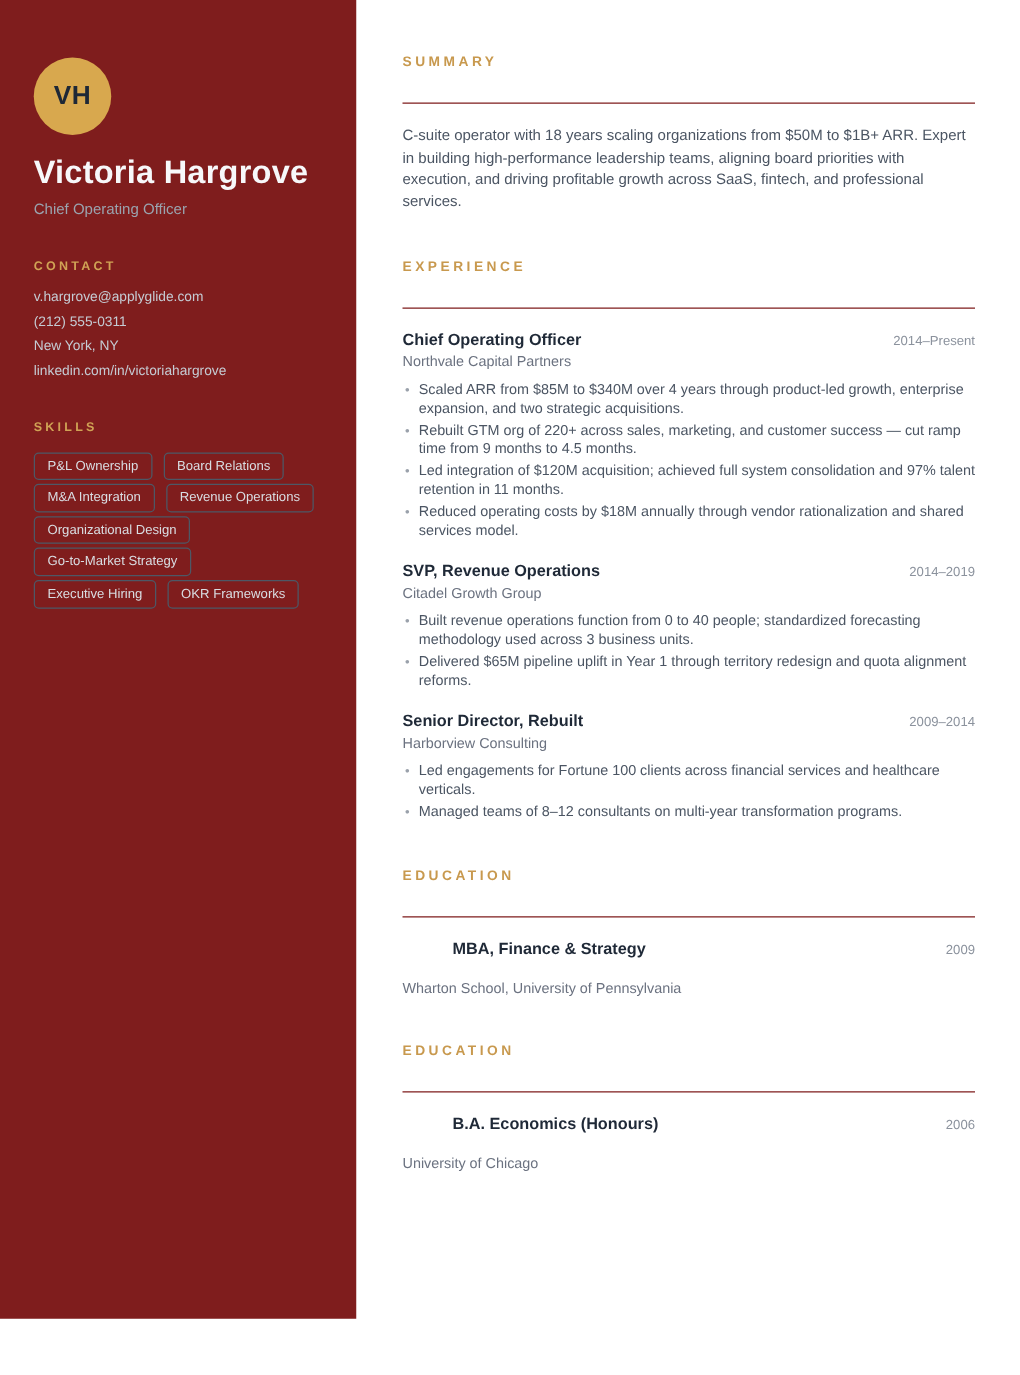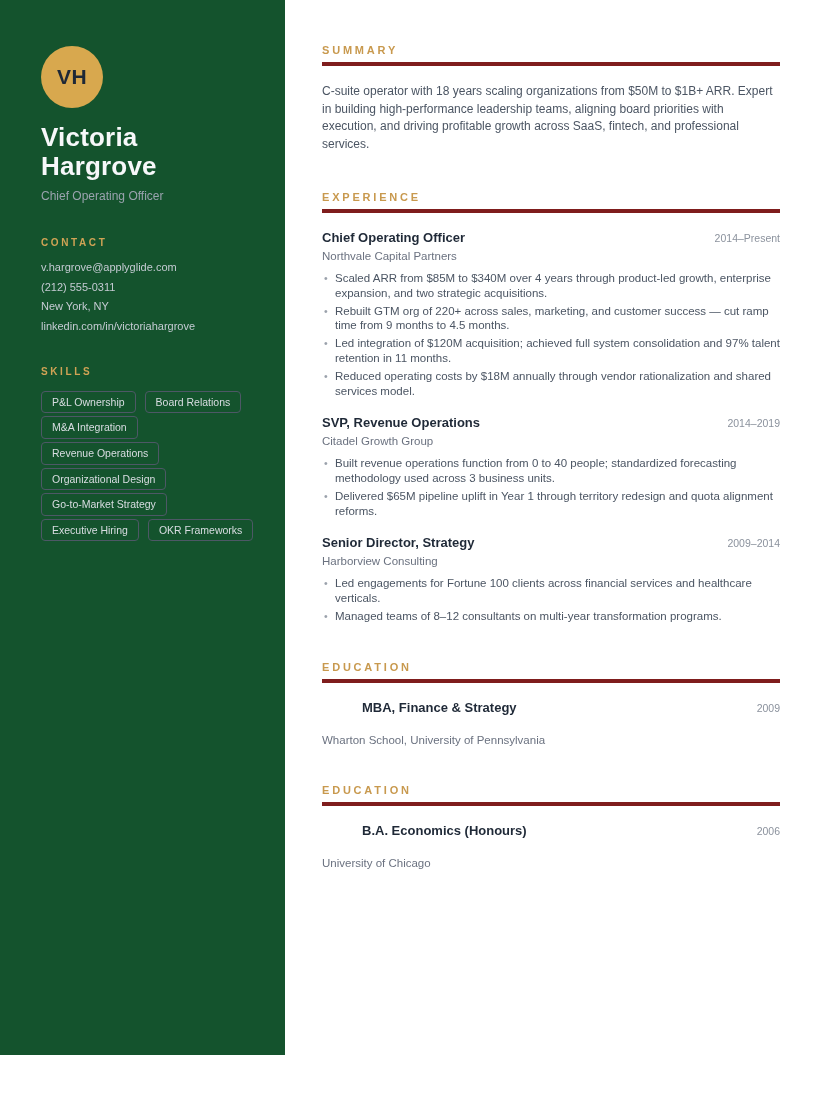--- a/index.html
+++ b/index.html
@@ -8,22 +8,22 @@
     width: 816px; height: 1100px;
     font-family: "Liberation Sans", "DejaVu Sans", sans-serif;
     overflow: hidden;
     position: relative;
   }
   .page { display: flex; align-items: flex-start; width: 816px; }
 
   
   .sidebar {
     width: 285px; height: 1055px; flex: 0 0 285px;
-    background: #14532d;
-    padding: 46px 28px 0 41px;
+    background: #7f1d1d;
+    padding: 46px 28px 0 27px;
   }
   .avatar {
     width: 62px; height: 62px; border-radius: 50%;
     background: #d8a84e; color: #1e2836;
     display: flex; align-items: center; justify-content: center;
     font-size: 21px; font-weight: bold; letter-spacing: 0.5px;
   }
   .name {
     margin-top: 15px;
     font-size: 26px; font-weight: bold; color: #f7f8fa;
@@ -51,22 +51,22 @@
     white-space: nowrap;
   }
 
   
   .main { flex: 1; padding: 44px 36px 0 37px; }
   .section { margin-top: 38px; }
   .section:first-child { margin-top: 0; }
   .section-heading {
     font-size: 11px; font-weight: bold; letter-spacing: 2.8px;
     color: #c8994e;
-    padding-bottom: 6px;
-    border-bottom: 4px solid #7f1d1d;
+    padding-bottom: 26px;
+    border-bottom: 1px solid #7f1d1d;
   }
   .summary-text {
     margin-top: 17px;
     font-size: 12px; line-height: 17.5px; color: #4b5563;
   }
   .job { margin-top: 17px; }
   .row-head { display: flex; justify-content: space-between; align-items: baseline; }
   .job-title { font-size: 13px; font-weight: bold; color: #1f2937; }
   .job-dates { font-size: 10.5px; color: #8b929d; }
   .company { margin-top: 5px; font-size: 11.5px; color: #6b7280; }
@@ -150,21 +150,21 @@
         </div>
         <div class="company">Citadel Growth Group</div>
         <ul class="bullets">
           <li>Built revenue operations function from 0 to 40 people; standardized forecasting methodology used across 3 business units.</li>
           <li>Delivered $65M pipeline uplift in Year 1 through territory redesign and quota alignment reforms.</li>
         </ul>
       </div>
 
       <div class="job">
         <div class="row-head">
-          <span class="job-title">Senior Director, Strategy</span>
+          <span class="job-title">Senior Director, Rebuilt</span>
           <span class="job-dates">2009–2014</span>
         </div>
         <div class="company">Harborview Consulting</div>
         <ul class="bullets">
           <li>Led engagements for Fortune 100 clients across financial services and healthcare verticals.</li>
           <li>Managed teams of 8–12 consultants on multi-year transformation programs.</li>
         </ul>
       </div>
     </section>
 

